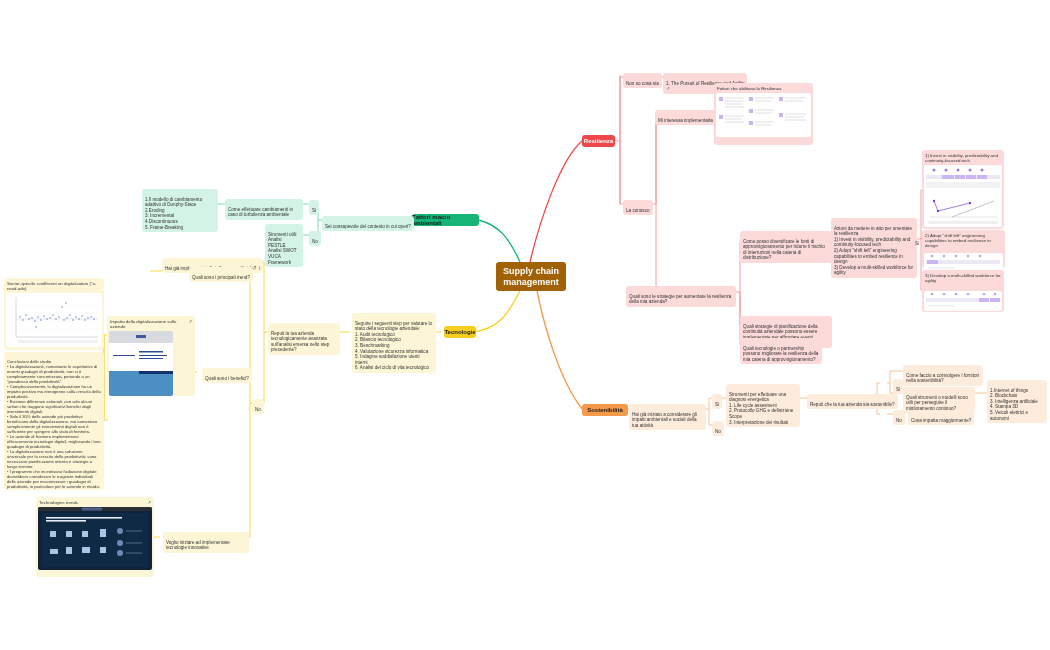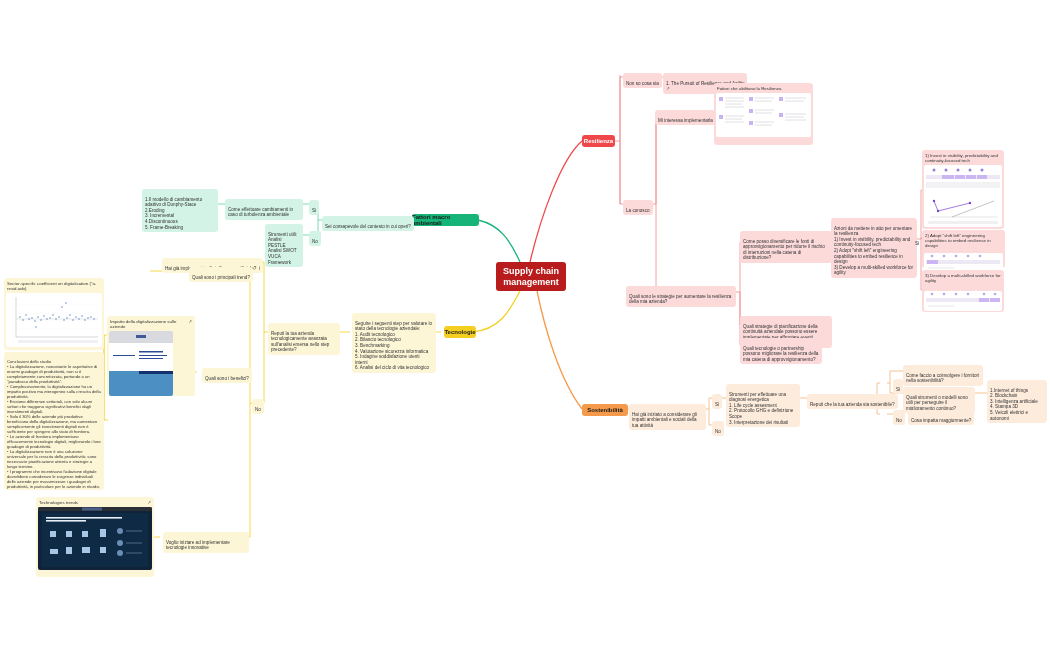--- a/index.html
+++ b/index.html
@@ -1,20 +1,20 @@
 <!DOCTYPE html>
 <html><head>
 <meta charset="utf-8">
 <style>
   html, body { margin:0; padding:0; }
   body { width:1050px; height:650px; background:#ffffff; position:relative; overflow:hidden; font-family:"Liberation Sans", sans-serif; }
   #map { position:absolute; left:0; top:0; width:1050px; height:650px; }
   svg.lines { position:absolute; left:0; top:0; width:1050px; height:650px; pointer-events:none; }
   .n { position:absolute; font-size:4.6px; line-height:5.6px; color:#333; border-radius:3px; padding:2px 3px; box-sizing:border-box; white-space:pre-line; }
-  .root { position:absolute; left:496px; top:262px; width:70px; height:29px; background:#b91c1c; color:#fff; border-radius:3px; font-size:9px; line-height:10.5px; text-align:center; display:flex; align-items:center; justify-content:center; font-weight:bold; }
+  .root { position:absolute; left:496px; top:262px; width:70px; height:29px; background:#a16207; color:#fff; border-radius:3px; font-size:9px; line-height:10.5px; text-align:center; display:flex; align-items:center; justify-content:center; font-weight:bold; }
   .main { position:absolute; font-size:6px; font-weight:bold; border-radius:3px; display:flex; align-items:center; justify-content:center; color:#1a1a1a; }
   .red .n, .n.red { background:#fcdada; }
   .ora { background:#fdecdc; }
   .yel { background:#fdf6d6; }
   .grn { background:#d3f3e6; }
   .img-card { position:absolute; border-radius:3px; box-sizing:border-box; padding:2px; }
   .img-card .title { font-size:4.4px; line-height:5px; color:#333; padding:1px 1px 2px; display:flex; justify-content:space-between; }
   .thumb { background:#fff; border-radius:2px; position:relative; overflow:hidden; }
   .ext { font-size:4.5px; color:#666; }
 </style>

